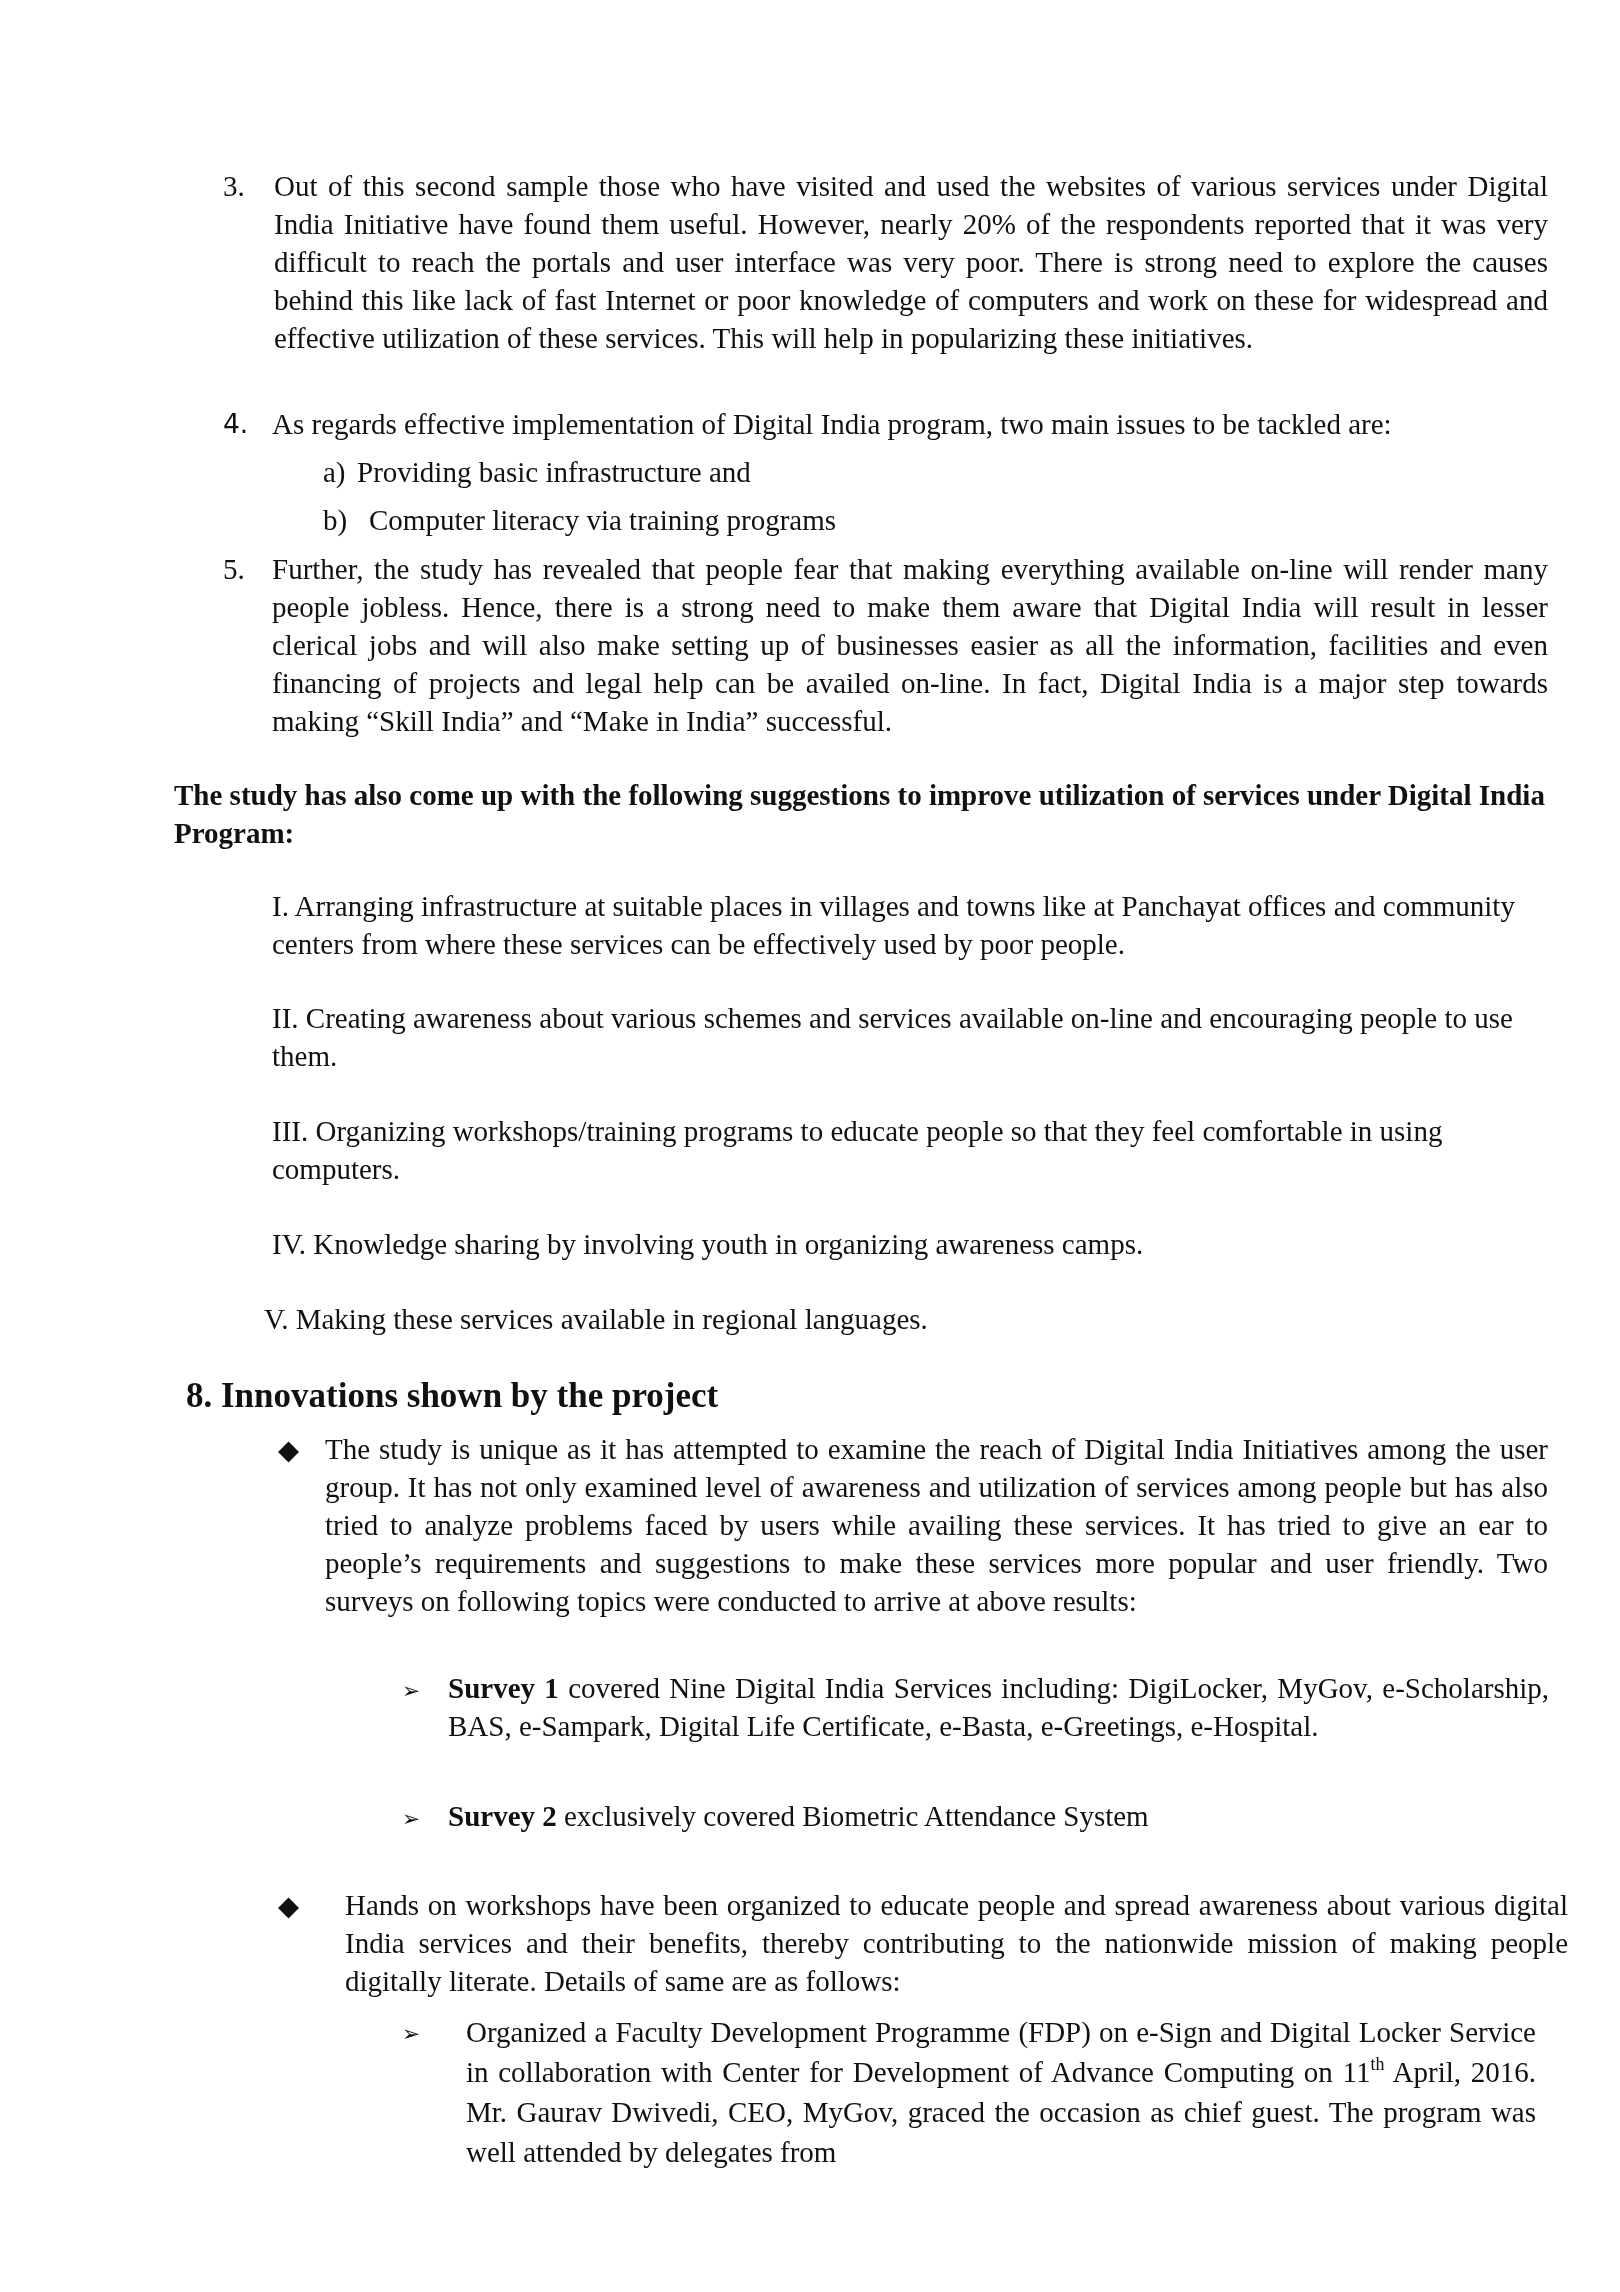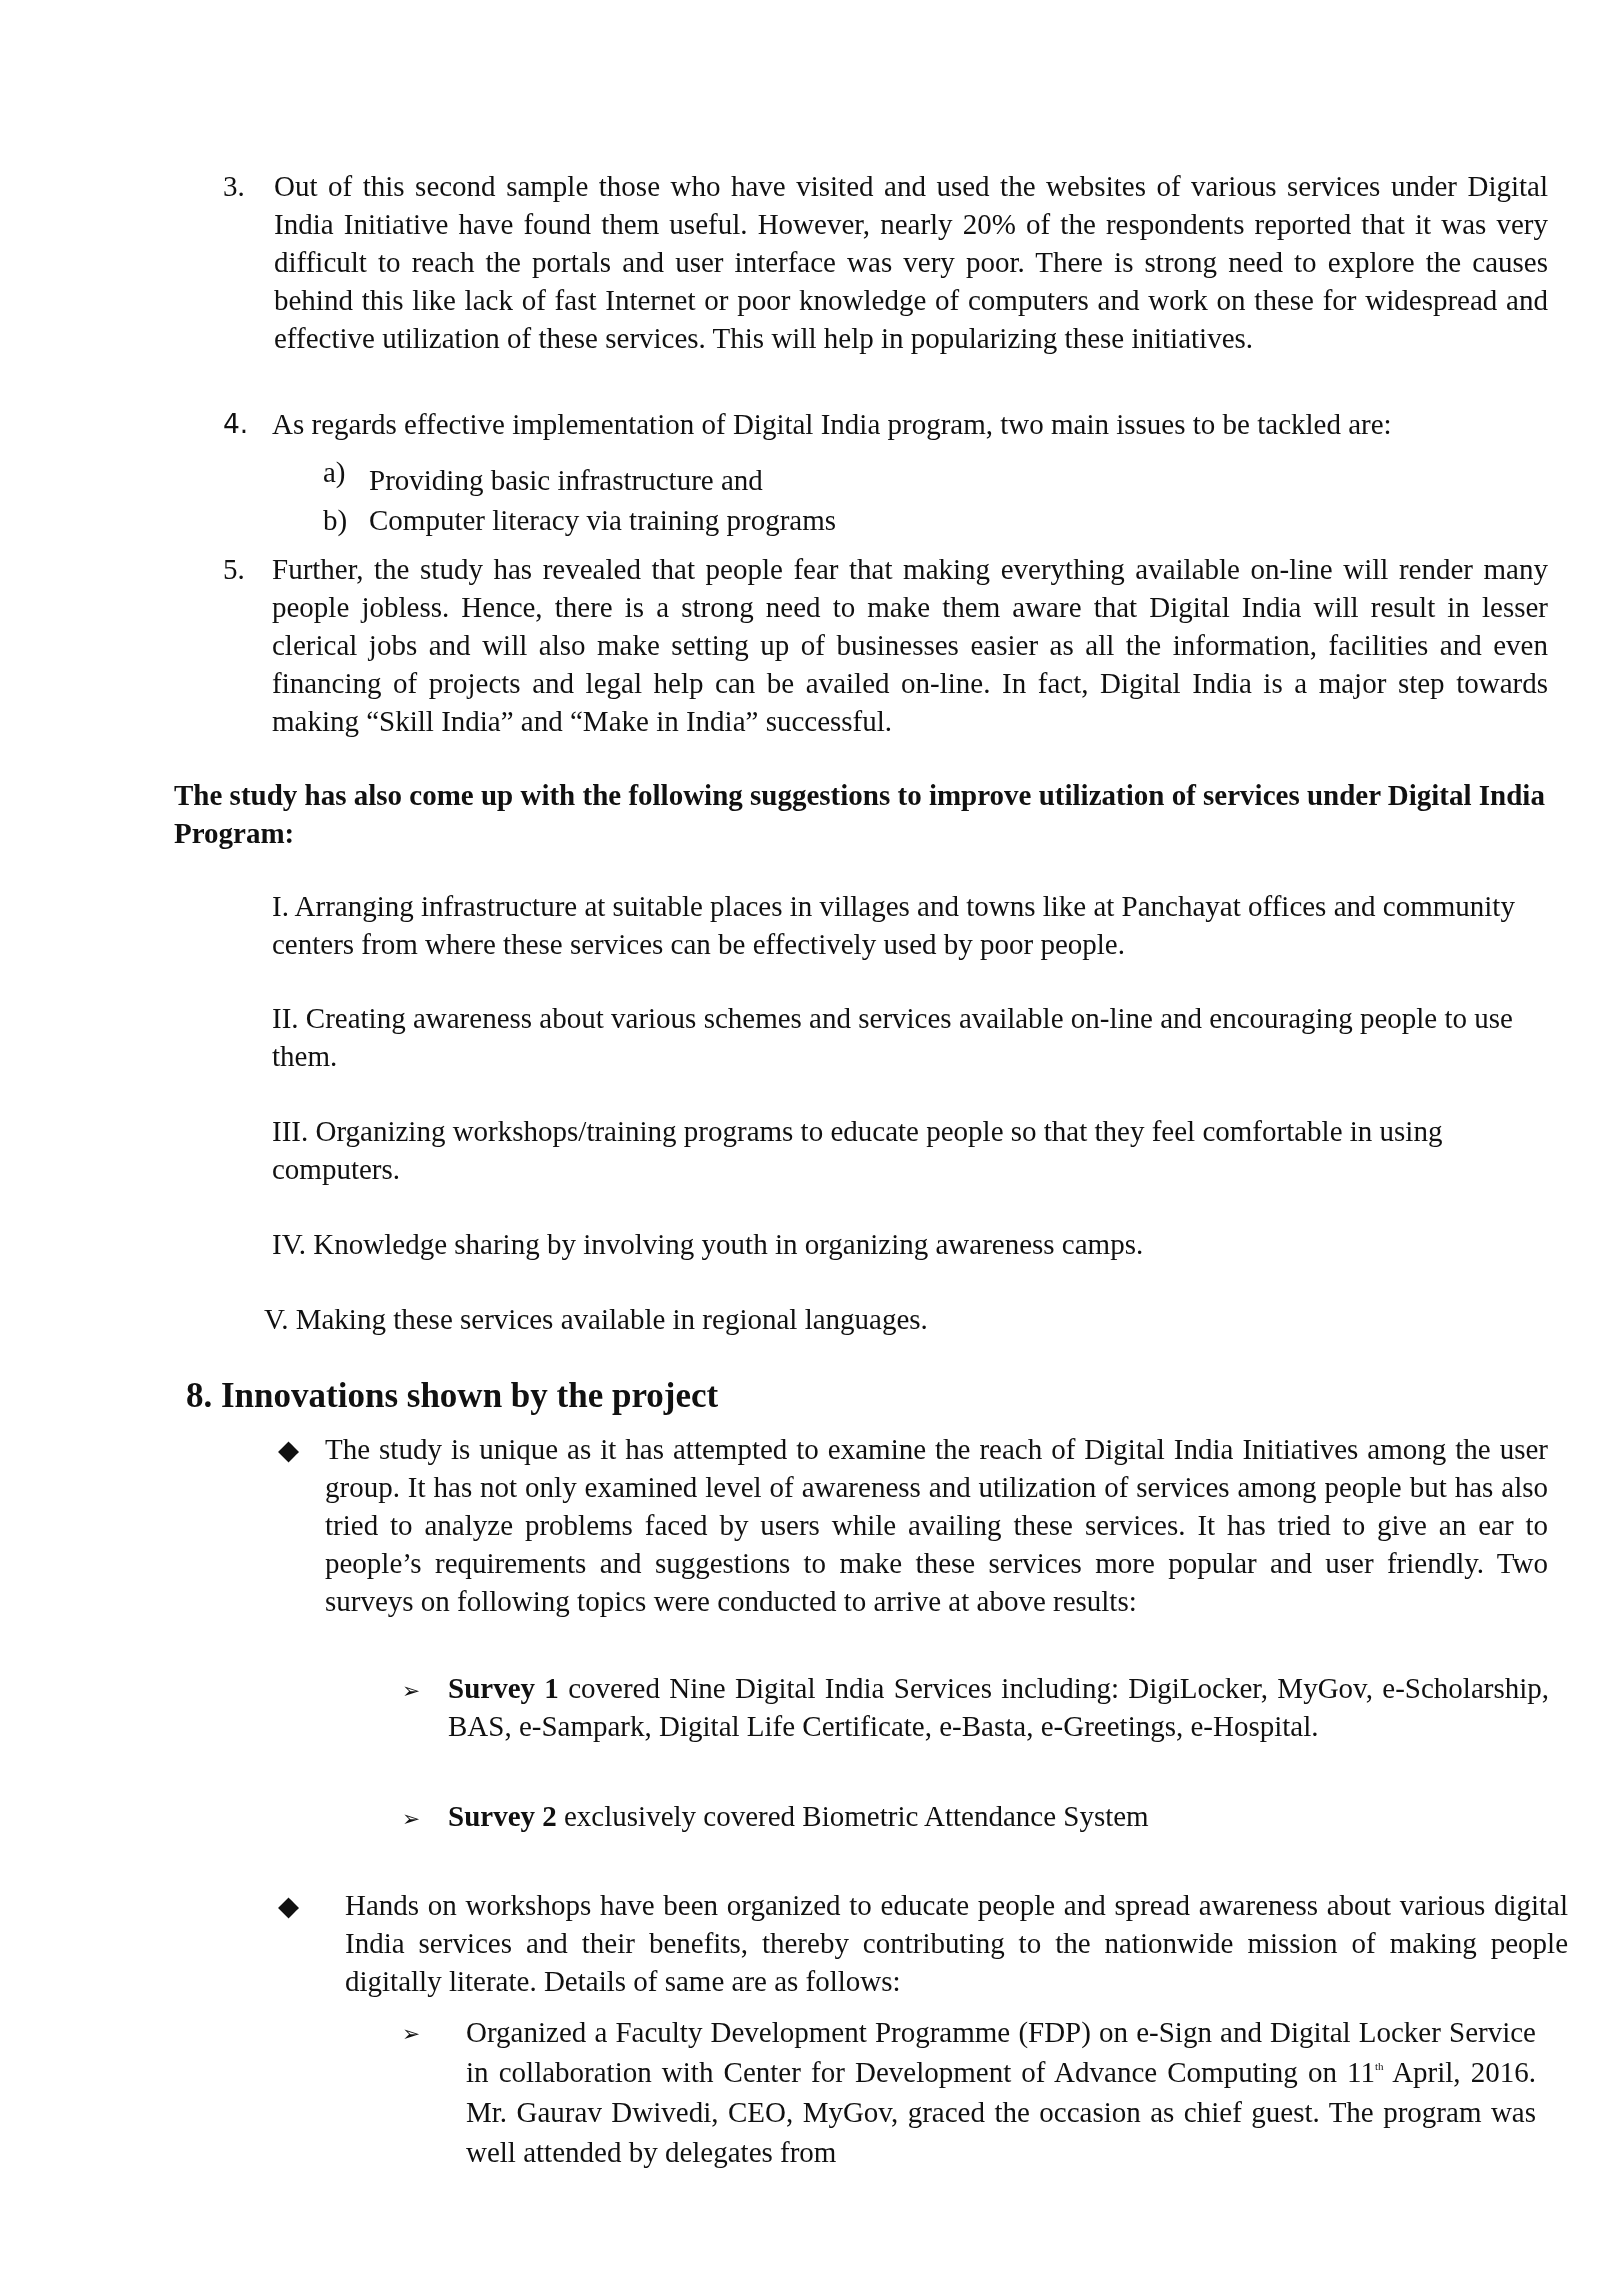--- a/index.html
+++ b/index.html
@@ -9,39 +9,39 @@
     font-size: 29px; line-height: 38px;
   }
   .page { position: absolute; left: 0; top: 0; width: 1620px; height: 2293px; }
   .just { text-align: justify; }
   .num { position: absolute; }
   .bold { font-weight: bold; }
   .para { position: absolute; }
   .heading { position: absolute; font-weight: bold; font-size: 35px; line-height: 43px; }
   .diamond { position: absolute; font-size: 27.4px; }
   .arrow { position: absolute; font-size: 21.6px; }
-  sup { font-size: 11px; line-height: 0; vertical-align: 11.8px; }
+  sup { font-size: 18px; line-height: 0; vertical-align: 11.8px; }
   .dejavu-num { font-family: "DejaVu Sans", sans-serif; font-size: 26.5px; }
 </style>
 </head>
 <body>
 
 <div class="page">
 
 
   <div>
     <span class="num" style="left:223px; top:167px;">3.</span>
     <div class="para just" style="left:274px; top:167px; width:1274px;">Out of this second sample those who have visited and used the websites of various services under Digital India Initiative have found them useful. However, nearly 20% of the respondents reported that it was very difficult to reach the portals and user interface was very poor. There is strong need to explore the causes behind this like lack of fast Internet or poor knowledge of computers and work on these for widespread and effective utilization of these services. This will help in popularizing these initiatives.</div>
   </div>
 
   <div>
     <span class="num dejavu-num" style="left:223px; top:405px;">4.</span>
     <div class="para" style="left:272px; top:405px; width:1284px;">As regards effective implementation of Digital India program, two main issues to be tackled are:</div>
     <span class="num" style="left:323px; top:453px;">a)</span>
-    <div class="para" style="left:369px; top:453px; width:1176px;margin-top:8px;">Providing basic infrastructure and</div>
+    <div class="para" style="left:357px; top:453px; width:1176px;">Providing basic infrastructure and</div>
     <span class="num" style="left:323px; top:501px;">b)</span>
     <div class="para" style="left:369px; top:501px; width:1176px;">Computer literacy via training programs</div>
   </div>
 
   <div>
     <span class="num" style="left:223px; top:550px;">5.</span>
     <div class="para just" style="left:272px; top:550px; width:1276px;">Further, the study has revealed that people fear that making everything available on-line will render many people jobless. Hence, there is a strong need to make them aware that Digital India will result in lesser clerical jobs and will also make setting up of businesses easier as all the information, facilities and even financing of projects and legal help can be availed on-line. In fact, Digital India is a major step towards making “Skill India” and “Make in India” successful.</div>
   </div>
 
   <div class="para bold" style="left:174px; top:776px; width:1392px;">The study has also come up with the following suggestions to improve utilization of services under Digital India Program:</div>

